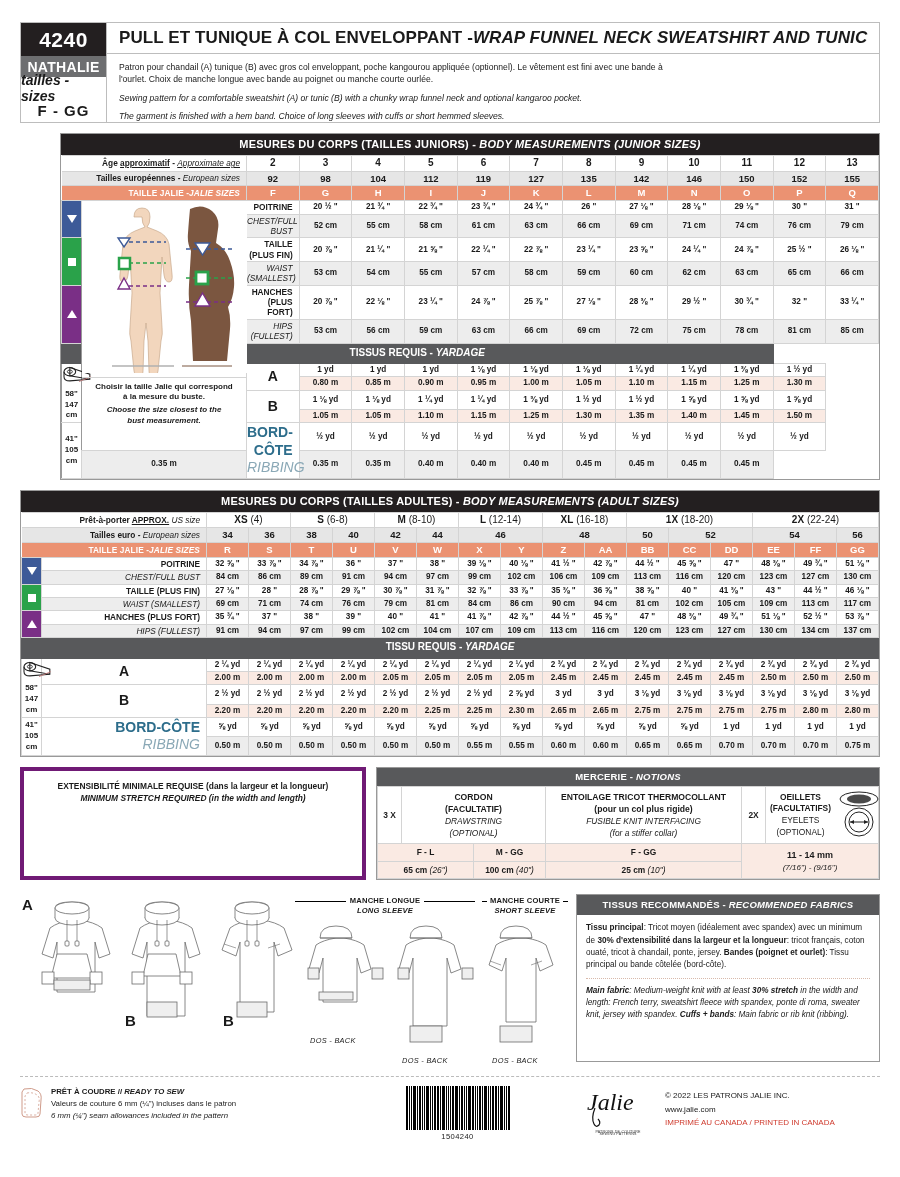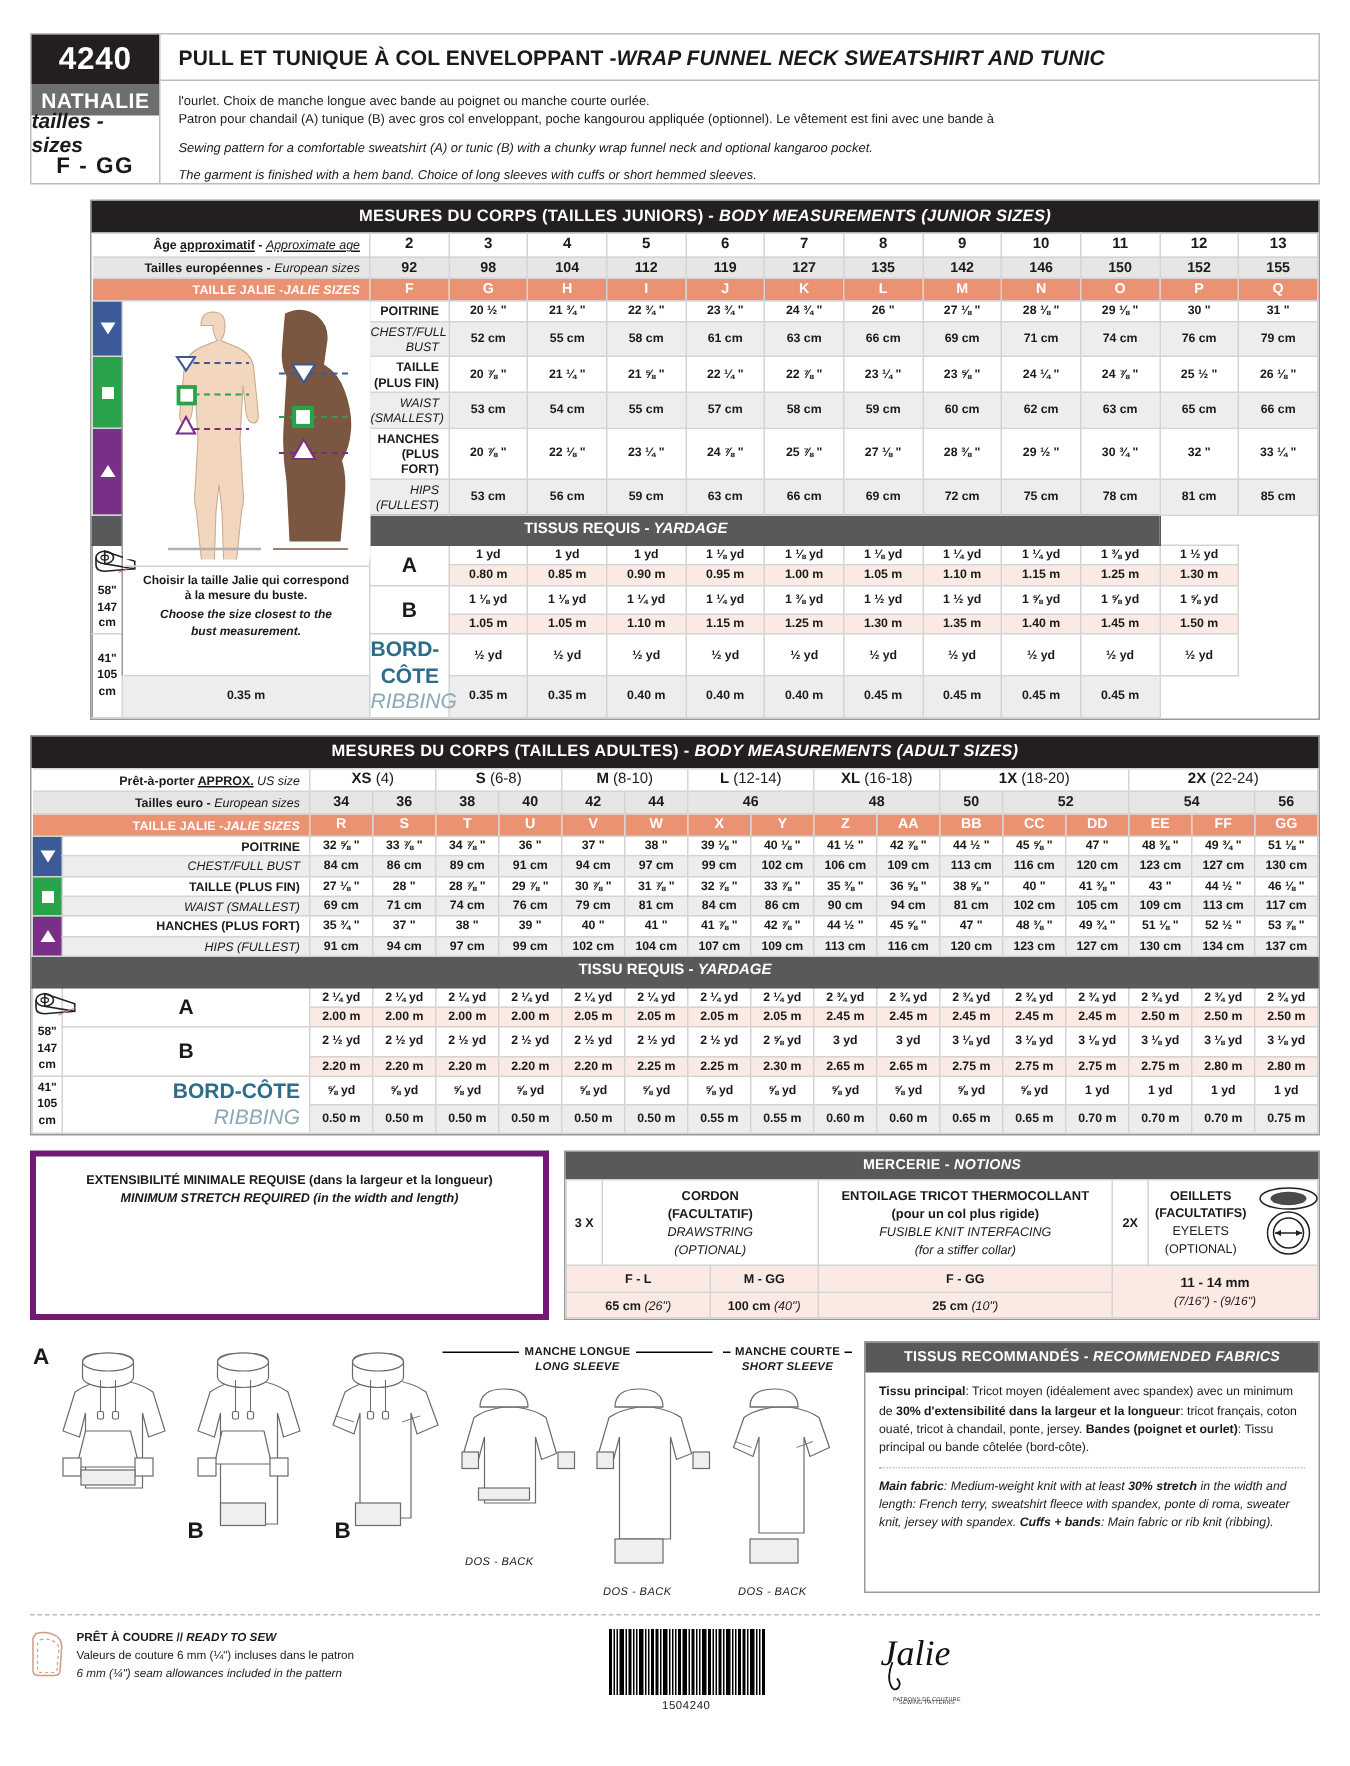--- a/index.html
+++ b/index.html
@@ -7,21 +7,21 @@
   .page{width:900px;height:1177px;position:relative;box-sizing:border-box;padding:0 20px;}
 
   
   .header{display:flex;border:1px solid #bdbdbd;margin-top:22px;height:101px;box-sizing:border-box;}
   .hdr-left{width:85px;flex:none;display:flex;flex-direction:column;border-right:1px solid #bdbdbd;}
   .patnum{background:#231f20;color:#fff;height:33px;display:flex;align-items:center;justify-content:center;font-size:21px;font-weight:bold;letter-spacing:.5px;}
   .patname{background:#6d6e70;color:#fff;height:21px;display:flex;align-items:center;justify-content:center;font-size:14px;font-weight:bold;letter-spacing:.3px;}
   .sizelab{height:22px;display:flex;align-items:center;justify-content:center;font-size:14px;font-weight:bold;font-style:italic;}
   .sizerange{flex:1;display:flex;align-items:center;justify-content:center;font-size:15px;font-weight:bold;letter-spacing:1px;}
   .hdr-right{flex:1;display:flex;flex-direction:column;}
-  .hdr-title{height:33px;border-bottom:1px solid #bdbdbd;display:flex;align-items:center;padding-left:12px;font-size:14px;font-weight:bold;letter-spacing:.1px;text-align:center;}
+  .hdr-title{height:33px;border-bottom:1px solid #bdbdbd;display:flex;align-items:center;padding-left:12px;font-size:17px;font-weight:bold;letter-spacing:.1px;text-align:center;}
   .hdr-title i{font-style:italic;}
   .hdr-desc{flex:1;padding:7px 12px 0 12px;font-size:8.6px;line-height:1.42;}
   .hdr-desc .en{font-style:italic;margin-top:6px;}
 
   
   .block{border:1px solid #999;box-sizing:border-box;}
   .blktitle{background:#231f20;color:#fff;text-align:center;font-size:11px;font-weight:bold;padding:4px 0 5px;letter-spacing:.2px;}
   .blktitle i{font-style:italic;}
 
   table{border-collapse:collapse;width:100%;table-layout:fixed;}
@@ -122,22 +122,22 @@
       <div class="patname">NATHALIE</div>
       <div class="sizelab">tailles - sizes</div>
       <div class="sizerange">F - GG</div>
     </div>
     <div class="hdr-right">
       <div class="hdr-title">
         <span>PULL ET TUNIQUE À COL ENVELOPPANT - </span>
           <i>WRAP FUNNEL NECK SWEATSHIRT AND TUNIC</i>
       </div>
       <div class="hdr-desc">
+        <div>Patron pour chandail (A) tunique (B) avec gros col enveloppant, poche kangourou appliquée (optionnel). Le vêtement est fini avec une bande à</div>
         <div>l'ourlet.  Choix de manche longue avec bande au poignet ou manche courte ourlée.</div>
-        <div>Patron pour chandail (A) tunique (B) avec gros col enveloppant, poche kangourou appliquée (optionnel). Le vêtement est fini avec une bande à</div>
         <div class="en">Sewing pattern for a comfortable sweatshirt (A) or tunic (B) with a chunky wrap funnel neck and optional kangaroo pocket.</div>
         <div class="en">The garment is finished with a hem band. Choice of long sleeves with cuffs or short hemmed sleeves.</div>
       </div>
     </div>
   </div>
 
   <div class="block" style="margin-top:10px;margin-left:40px;">
     <div class="blktitle">
       <span>MESURES DU CORPS (TAILLES JUNIORS) - </span><i>BODY MEASUREMENTS (JUNIOR SIZES)</i>
     </div>
@@ -1039,16 +1039,21 @@
 
     <div class="foot-right">
       <div class="logo">
         <svg width="66" height="42" viewBox="0 0 66 42">
           <text x="4" y="24" font-family="Liberation Serif, serif" font-size="24" font-style="italic" fill="#111">Jalie</text>
           <path d="M12 22 q-4 10 -1 16 q2 4 5 1 q2 -3 -1 -6" fill="none" stroke="#111" stroke-width="1.2"></path>
         </svg>
         <div class="logosub">PATRONS DE COUTURE</div>
         <div class="logosub">SEWING PATTERNS</div>
       </div>
+      <div class="copy">
+        <div>© 2022 LES PATRONS JALIE INC.</div>
+        <div>www.jalie.com</div>
+        <div class="red">IMPRIMÉ AU CANADA / PRINTED IN CANADA</div>
+      </div>
     </div>
   </div>
 
 </div>
 
 </body></html>

